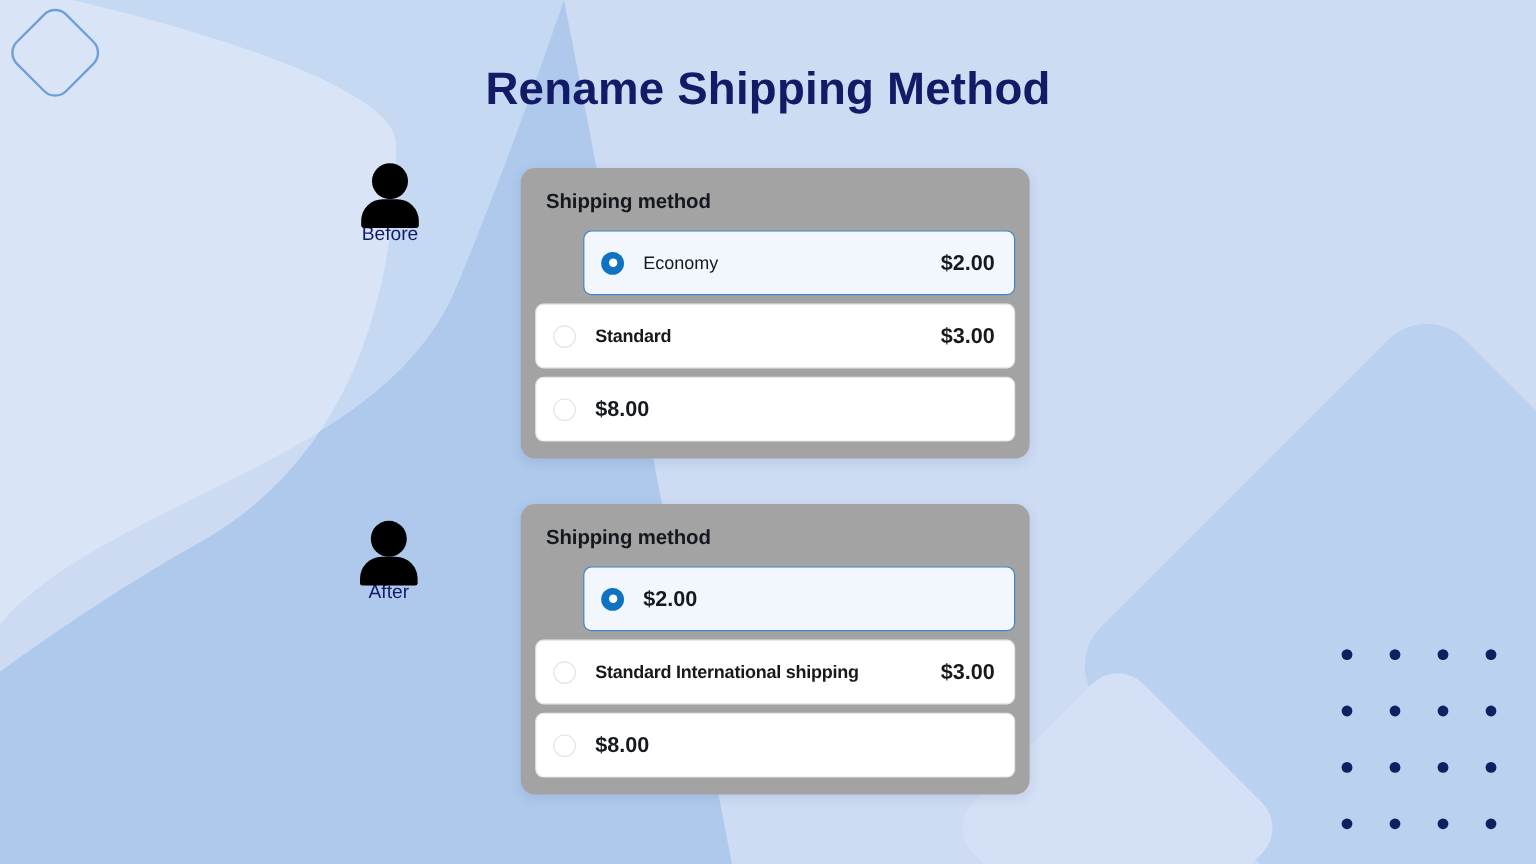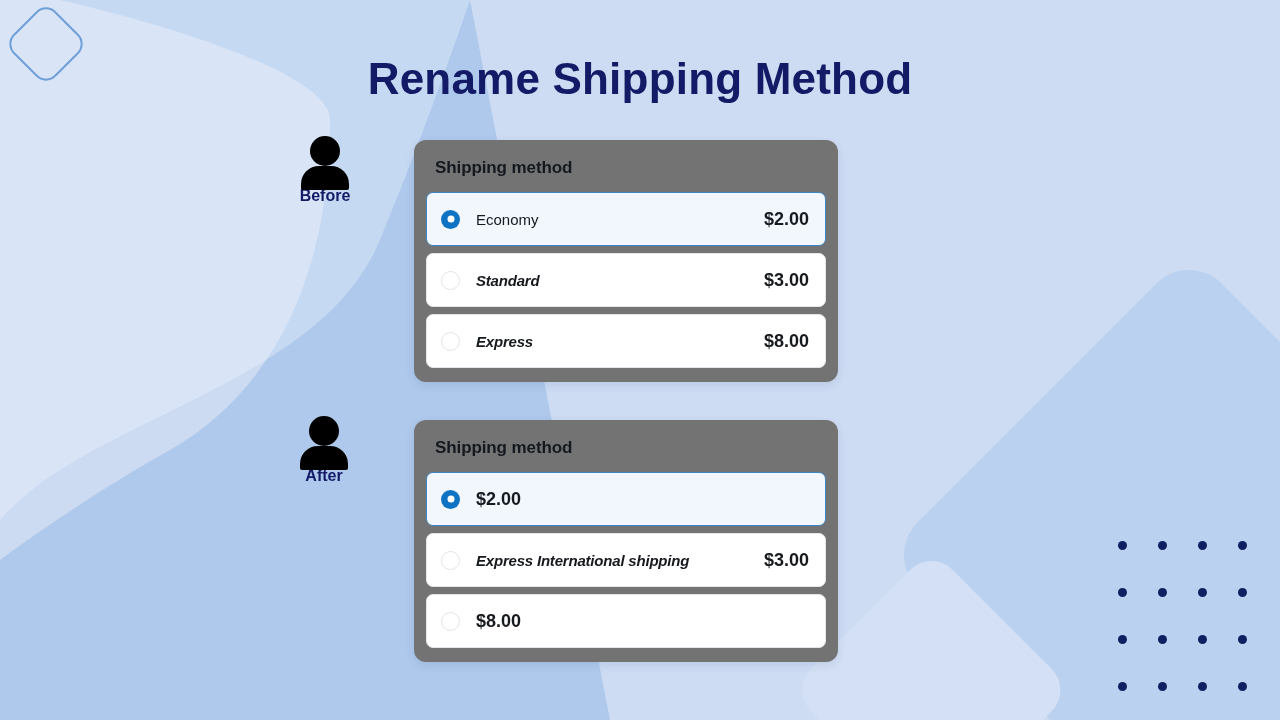--- a/index.html
+++ b/index.html
@@ -67,34 +67,34 @@
     background: #101f60;
   }
 
   
   .page-title {
     position: absolute;
     top: 54px;
     left: 0;
     width: 1280px;
     text-align: center;
-    font-size: 44px;
+    font-size: 38px;
     font-weight: bold;
     color: #131a66;
     letter-spacing: 0.2px;
   }
 
   
   .persona {
     position: absolute;
     width: 110px;
     text-align: center;
   }
   .persona-before { left: 270px; top: 136px; }
-  .persona-after  { left: 269px; top: 416px; }
+  .persona-after  { left: 269px; top: 434px; }
 
   .person-icon {
     position: relative;
     width: 48px;
     height: 50px;
     margin: 0 auto;
   }
   .person-icon .head {
     position: absolute;
     left: 50%;
@@ -111,31 +111,31 @@
     top: 30px;
     transform: translateX(-50%);
     width: 48px;
     height: 24px;
     background: #000000;
     border-radius: 18px 18px 2px 2px;
   }
   .persona-label {
     margin-top: 1px;
     font-size: 16px;
-    font-weight: bold;
+    font-weight: normal;
     color: #131a66;
     line-height: 18px;
   }
 
   
   .card {
     position: absolute;
-    left: 414px;
+    left: 434px;
     width: 424px;
-    background: #737373;
+    background: #a3a3a3;
     border-radius: 12px;
     box-sizing: border-box;
     padding: 18px 12px 14px 12px;
     box-shadow: 0 3px 10px rgba(25, 50, 100, 0.10);
   }
   .card-before { top: 140px; }
   .card-after  { top: 420px; }
 
   .card-title {
     font-size: 17px;
@@ -157,20 +157,21 @@
     box-sizing: border-box;
     height: 54px;
     padding: 0 16px 0 14px;
     border: 1px solid #e3e6ea;
     border-radius: 7px;
     background: #ffffff;
   }
   .option-row.selected {
     border: 1.5px solid #3d85c6;
     background: #f2f7fe;
+    margin-left: 40px;
   }
 
   .radio {
     flex: 0 0 auto;
     width: 19px;
     height: 19px;
     border-radius: 50%;
     border: 1.5px solid #e2e5e9;
     background: #ffffff;
     box-sizing: border-box;
@@ -193,21 +194,21 @@
     background: #ffffff;
   }
 
   .option-label {
     flex: 1 1 auto;
     font-size: 15px;
     color: #16191d;
     white-space: nowrap;
     overflow: hidden;
   }
-  .option-label.strong { font-weight: bold; letter-spacing: -0.2px; font-style: italic; }
+  .option-label.strong { font-weight: bold; letter-spacing: -0.2px; }
 
   .option-price {
     flex: 0 0 auto;
     font-size: 18px;
     font-weight: bold;
     color: #16191d;
     text-align: right;
   }
 </style>
 </head>
@@ -288,39 +289,38 @@
       </div>
 
       <div class="option-row">
         <span class="radio"></span>
         <span class="option-label strong">Standard</span>
         <span class="option-price">$3.00</span>
       </div>
 
       <div class="option-row">
         <span class="radio"></span>
-        <span class="option-label strong">Express</span>
         <span class="option-price">$8.00</span>
       </div>
 
     </div>
   </div>
 
   <div class="card card-after">
     <div class="card-title">Shipping method</div>
     <div class="option-list">
 
       <div class="option-row selected">
         <span class="radio"></span>
         <span class="option-price">$2.00</span>
       </div>
 
       <div class="option-row">
         <span class="radio"></span>
-        <span class="option-label strong">Express International shipping</span>
+        <span class="option-label strong">Standard International shipping</span>
         <span class="option-price">$3.00</span>
       </div>
 
       <div class="option-row">
         <span class="radio"></span>
         <span class="option-price">$8.00</span>
       </div>
 
     </div>
   </div>

